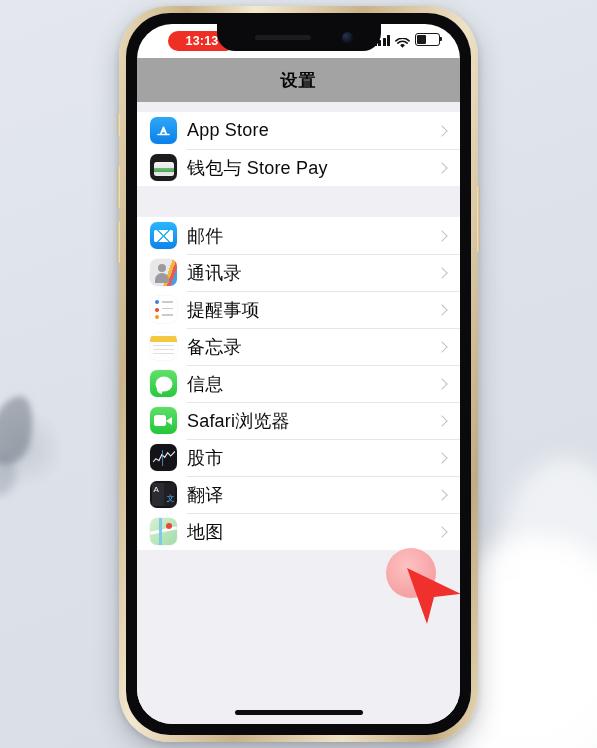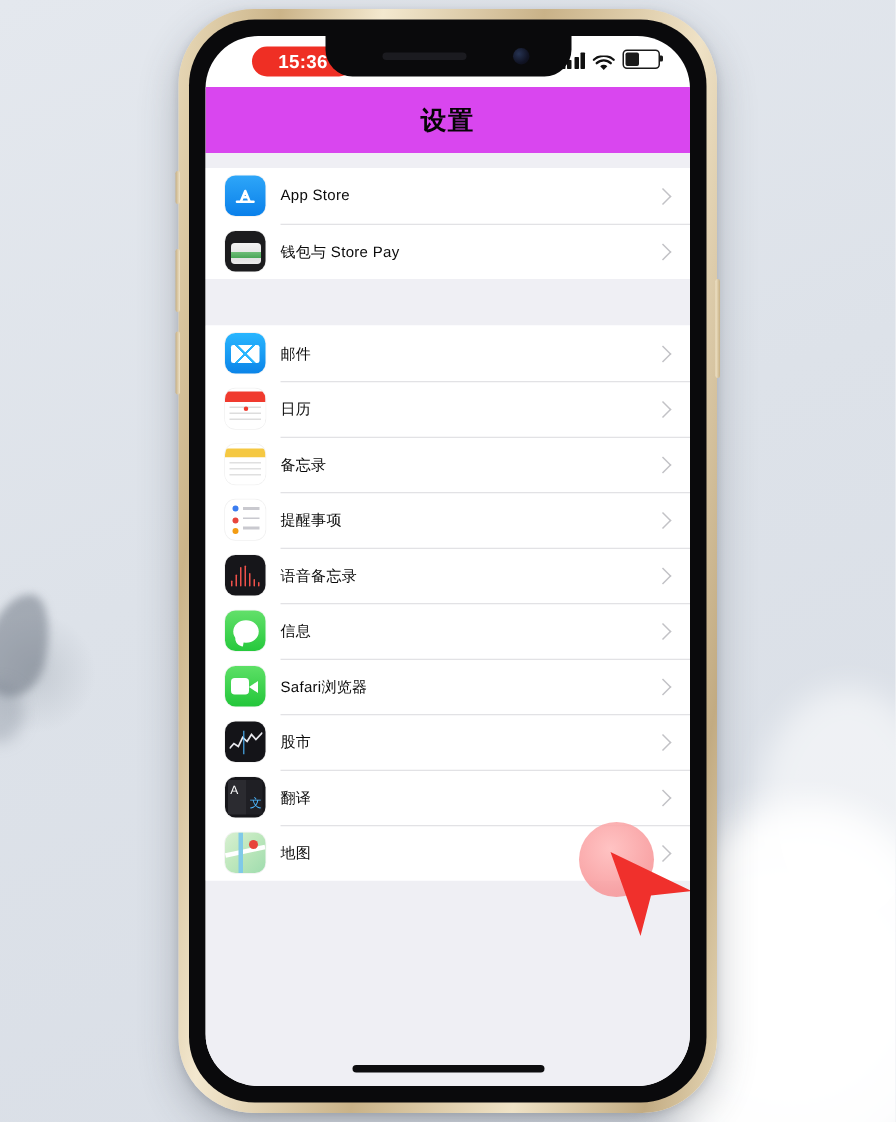--- a/index.html
+++ b/index.html
@@ -84,21 +84,21 @@
   .sig i:nth-child(3){height:8.5px;}
   .sig i:nth-child(4){height:11px;background:#111;}
   .wifi{width:15px;height:11px;position:relative;}
   .battery{width:23px;height:11px;border:1.4px solid #1a1a1a;border-radius:3px;position:relative;}
   .battery:after{content:"";position:absolute;right:-3.4px;top:3px;width:2px;height:4px;
     background:#1a1a1a;border-radius:0 1px 1px 0;}
   .battery .lvl{position:absolute;left:1.3px;top:1.3px;bottom:1.3px;background:#1a1a1a;border-radius:1.3px;}
 
   
   #navbar{
-    position:absolute;left:0;top:34px;right:0;height:44px;background:#d946ef;z-index:30;
+    position:absolute;left:0;top:34px;right:0;height:44px;background:#a3a3a3;z-index:30;
     display:flex;align-items:center;justify-content:center;
   }
   #nav-title{font-size:17px;font-weight:bold;color:#050505;letter-spacing:1px;}
 
   
   #list{
     position:absolute;left:0;top:78px;right:0;bottom:0;
     background:#efeff4;overflow:hidden;
   }
   .gap{height:31px;background:#efeff4;}
@@ -111,21 +111,21 @@
   .row + .row:before{
     content:"";position:absolute;left:50px;right:0;top:0;height:1px;
     background:#d6d6da;transform:scaleY(0.6);
   }
   .app-icon{
     width:27px;height:27px;border-radius:7px;flex:0 0 auto;position:relative;
     overflow:hidden;display:flex;align-items:center;justify-content:center;
     box-shadow:0 0 0 0.5px rgba(0,0,0,0.06);
   }
   .row-label{
-    margin-left:10px;font-size:10px;color:#0b0b0b;white-space:nowrap;
+    margin-left:10px;font-size:18px;color:#0b0b0b;white-space:nowrap;
     letter-spacing:0.2px;
   }
   .chev{
     position:absolute;right:14px;top:50%;width:7px;height:7px;
     border-right:1.7px solid #c2c2c6;border-top:1.7px solid #c2c2c6;
     transform:translateY(-50%) rotate(45deg);
   }
 
   
   .ic-appstore{background:linear-gradient(180deg,#2ea6f8,#0a80ea);}
@@ -226,21 +226,21 @@
 
   <div id="bezel">
     <div id="screen">
 
       <div id="notch">
         <div id="speaker"></div>
         <div id="frontcam"></div>
       </div>
 
       <div id="statusbar">
-        <div id="time-pill">15:36</div>
+        <div id="time-pill">13:13</div>
         <div id="status-right">
           <span class="sig">
               <i></i>
               <i></i>
               <i></i>
               <i></i>
             </span>
           <span class="wifi">
             <svg viewBox="0 0 16 12" width="15" height="11" aria-hidden="true">
               <path d="M8 10.6 L5.4 7.8 A3.7 3.7 0 0 1 10.6 7.8 Z" fill="#111"></path>
@@ -281,65 +281,48 @@
           <div class="gap"></div>
           <div class="group">
             <div class="row">
               <span class="app-icon ic-mail">
                 <span class="env"></span>
               </span>
               <span class="row-label">邮件</span>
               <span class="chev"></span>
             </div>
             <div class="row">
-              <span class="app-icon ic-calendar">
-                <span class="cal-top"></span>
-                <span class="cal-body"></span>
-                <span class="cal-dot"></span>
-              </span>
-              <span class="row-label">日历</span>
-              <span class="chev"></span>
-            </div>
-            <div class="row">
-              <span class="app-icon ic-notes">
-                <span class="note-top"></span>
-                <span class="note-body"></span>
-              </span>
-              <span class="row-label">备忘录</span>
+              <span class="app-icon ic-contacts">
+                <span class="person"></span>
+              </span>
+              <span class="row-label">通讯录</span>
               <span class="chev"></span>
             </div>
             <div class="row">
               <span class="app-icon ic-reminders">
                 <span class="rem">
                   <span class="r1"></span>
                   <span class="r2"></span>
                   <span class="r3"></span>
                 </span>
                 <span class="rem-lines">
                   <span></span>
                   <span></span>
                   <span></span>
                 </span>
               </span>
               <span class="row-label">提醒事项</span>
               <span class="chev"></span>
             </div>
             <div class="row">
-              <span class="app-icon ic-voicememos">
-                <span class="wave">
-                  <i style="left:0;height:4px"></i>
-                  <i style="left:3px;height:8px"></i>
-                  <i style="left:6px;height:13px"></i>
-                  <i style="left:9px;height:14px"></i>
-                  <i style="left:12px;height:9px"></i>
-                  <i style="left:15px;height:5px"></i>
-                  <i style="left:18px;height:3px"></i>
-                </span>
-              </span>
-              <span class="row-label">语音备忘录</span>
+              <span class="app-icon ic-notes">
+                <span class="note-top"></span>
+                <span class="note-body"></span>
+              </span>
+              <span class="row-label">备忘录</span>
               <span class="chev"></span>
             </div>
             <div class="row">
               <span class="app-icon ic-messages">
                 <span class="bubble"></span>
               </span>
               <span class="row-label">信息</span>
               <span class="chev"></span>
             </div>
             <div class="row">

